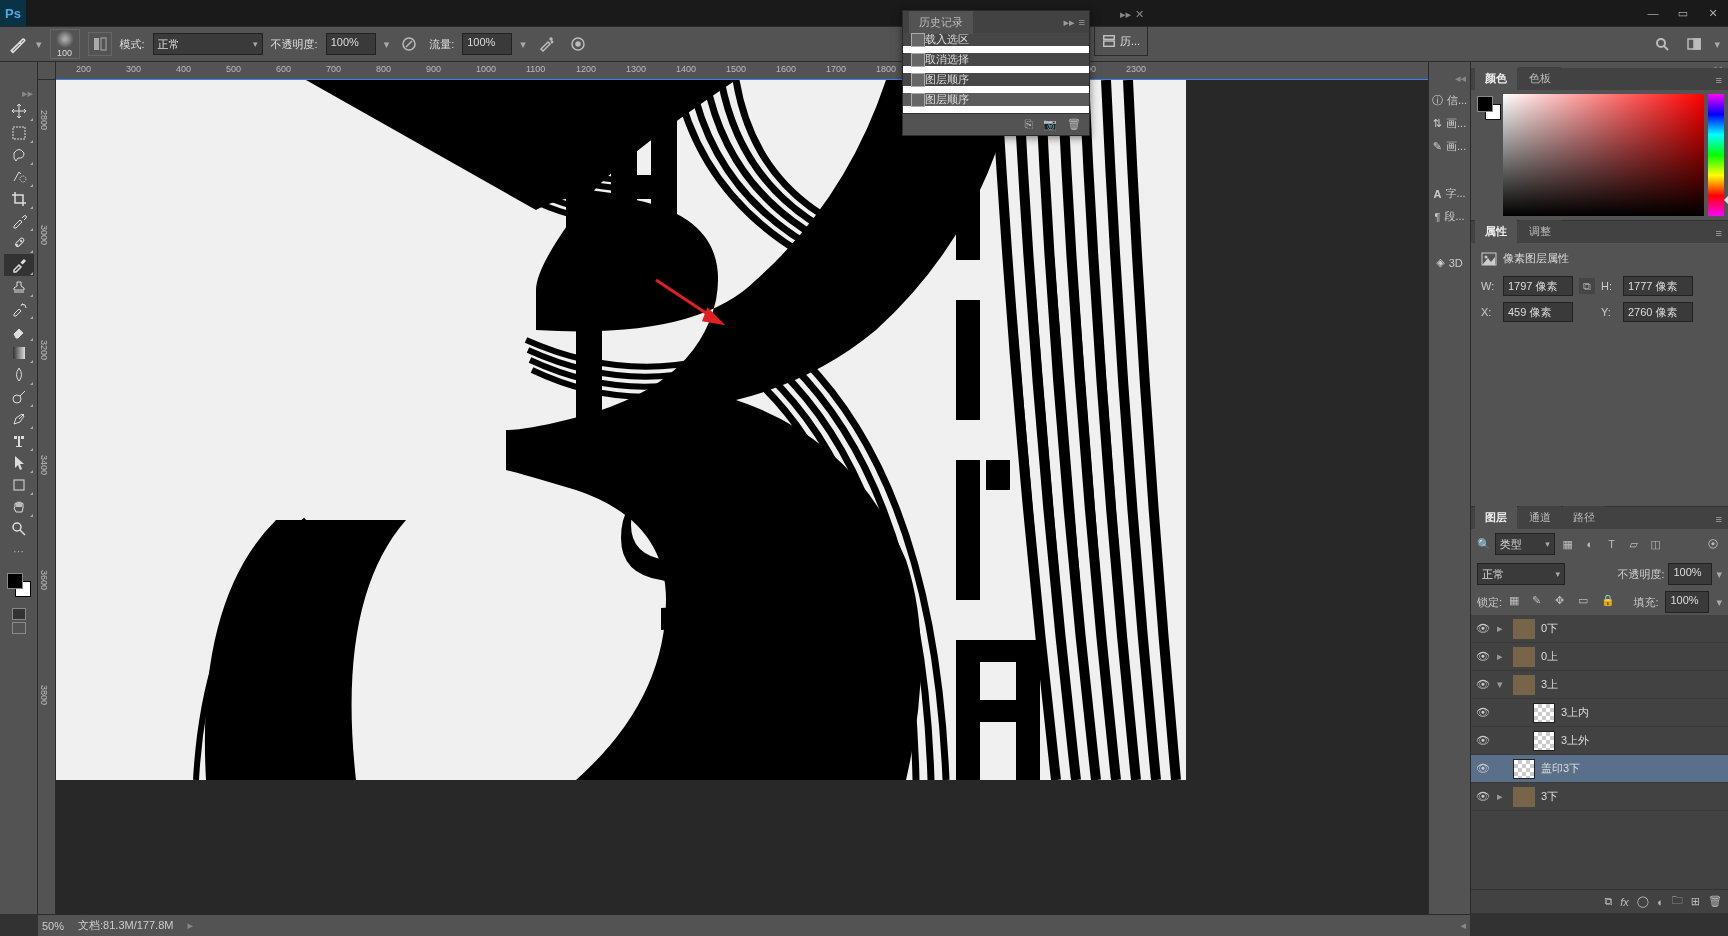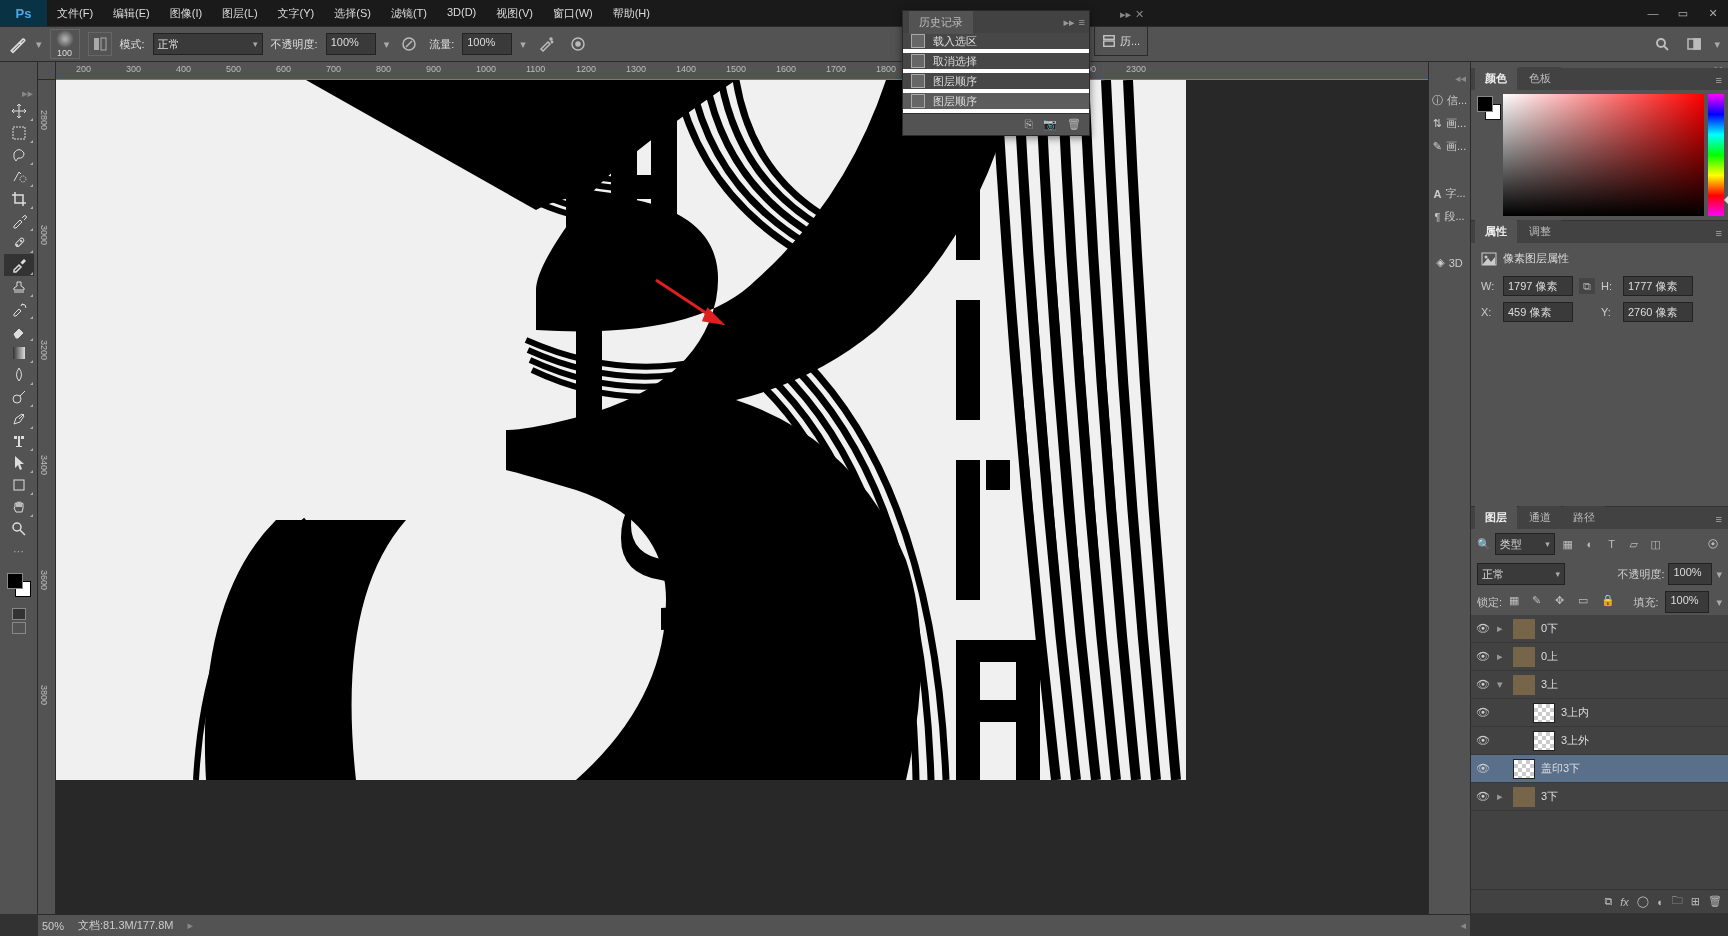--- a/index.html
+++ b/index.html
@@ -1,18 +1,18 @@
 <!DOCTYPE html>
 <html><head>
 <meta charset="utf-8">
 <style>
 * { margin: 0; padding: 0; box-sizing: border-box; font-family: "Microsoft YaHei", Arial, sans-serif; font-size: 11px; user-select: none; }
 body { background: #323232; color: #ccc; width: 1728px; height: 936px; overflow: hidden; position: relative; }
 .titlebar { height: 26px; background: #1a1a1a; display: flex; align-items: center; }
-.titlebar .logo { width: 47px; height: 26px; background: #0a3245; display: flex; align-items: center; justify-content: center; color: #4fa8e0; font-weight: bold; font-size: 13px; }
+.titlebar .logo { width: 26px; height: 26px; background: #0a3245; display: flex; align-items: center; justify-content: center; color: #4fa8e0; font-weight: bold; font-size: 13px; }
 .menubar { display: flex; gap: 0; }
 .menubar .mi { padding: 6px 10px; color: #ddd; cursor: pointer; }
 .win-controls { margin-left: auto; display: flex; }
 .win-controls .wc { width: 30px; height: 26px; display: flex; align-items: center; justify-content: center; color: #aaa; }
 
 .optbar { height: 36px; background: #535353; display: flex; align-items: center; padding: 0 8px; gap: 8px; border-top: 1px solid #2a2a2a; border-bottom: 1px solid #2a2a2a; }
 .brush-icon { width: 20px; height: 20px; color: #ddd; }
 .brush-preview { width: 30px; height: 30px; background: #535353; display: flex; flex-direction: column; align-items: center; justify-content: center; border: 1px solid #666; }
 .brush-preview .dot { width: 18px; height: 18px; background: radial-gradient(circle, #aaa 10%, transparent 70%); border-radius: 50%; }
 .brush-preview .sz { font-size: 9px; color: #ddd; }
@@ -98,47 +98,34 @@
 .layer-foot .ib { color: #bbb; }
 
 .statusbar { position: absolute; bottom: 0; left: 38px; right: 258px; height: 22px; background: #535353; display: flex; align-items: center; padding: 0 4px; gap: 14px; color: #ccc; border-top: 1px solid #2a2a2a; }
 .statusbar .sep2 { flex: 1; }
 .statusbar .ar { color: #888; }
 
 .history-panel { position: absolute; top: 10px; left: 902px; width: 188px; background: #535353; border: 1px solid #2a2a2a; z-index: 50; box-shadow: 0 2px 8px rgba(0,0,0,.5); }
 .history-panel .hp-tabs { display: flex; height: 22px; background: #424242; align-items: center; padding-left: 6px; }
 .history-panel .hp-tabs .ptab { background: #535353; }
 .history-panel .hp-list { background: #474747; }
-.history-panel .hi { display: flex; align-items: center; gap: 8px; padding: 4px 8px; color: #ddd; border-bottom: 4px solid #ffffff; height: 20px; }
+.history-panel .hi { display: flex; align-items: center; gap: 0; padding: 4px 8px; color: #ddd; border-bottom: 7px solid #ffffff; height: 20px; }
 .history-panel .hi.active { background: #5c5c5c; }
 .history-panel .hi .doc-ic { width: 14px; height: 14px; border: 1px solid #aaa; background: #666; }
 .history-panel .hp-foot { display: flex; justify-content: flex-end; gap: 10px; padding: 4px 8px; color: #bbb; border-top: 1px solid #333; height: 22px; }
 .hp-close { margin-left: auto; display: flex; gap: 4px; padding: 4px; color: #999; }
 
 .float-tool { position: absolute; top: 26px; left: 1094px; width: 54px; height: 30px; background: #535353; border: 1px solid #2a2a2a; display: flex; align-items: center; justify-content: center; gap: 4px; color: #ddd; }
 .float-close { position: absolute; top: 8px; left: 1120px; display: flex; gap: 4px; color: #888; }
 </style>
 </head>
 <body>
 
 <div class="titlebar">
   <div class="logo">Ps</div>
-  <div class="menubar">
-    <div class="mi">文件(F)</div>
-    <div class="mi">编辑(E)</div>
-    <div class="mi">图像(I)</div>
-    <div class="mi">图层(L)</div>
-    <div class="mi">文字(Y)</div>
-    <div class="mi">选择(S)</div>
-    <div class="mi">滤镜(T)</div>
-    <div class="mi">3D(D)</div>
-    <div class="mi">视图(V)</div>
-    <div class="mi">窗口(W)</div>
-    <div class="mi">帮助(H)</div>
-  </div>
   <div class="win-controls">
     <div class="wc">—</div>
     <div class="wc">▭</div>
     <div class="wc">✕</div>
   </div>
 </div>
 
 <div class="optbar">
   <div class="brush-icon">
     <svg viewBox="0 0 24 24" fill="none" stroke="#ddd" stroke-width="2">

